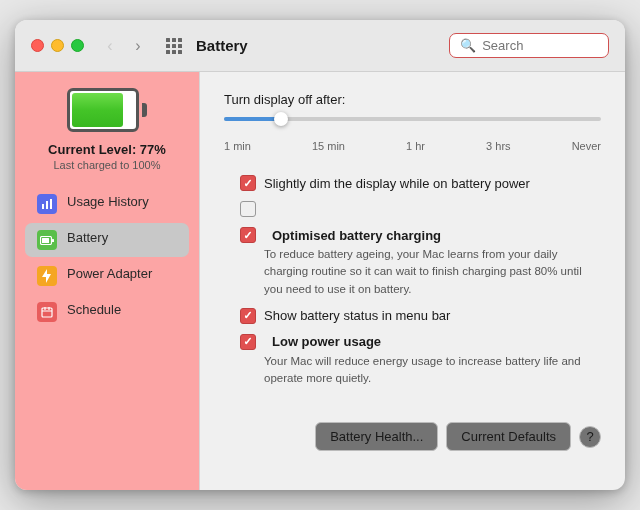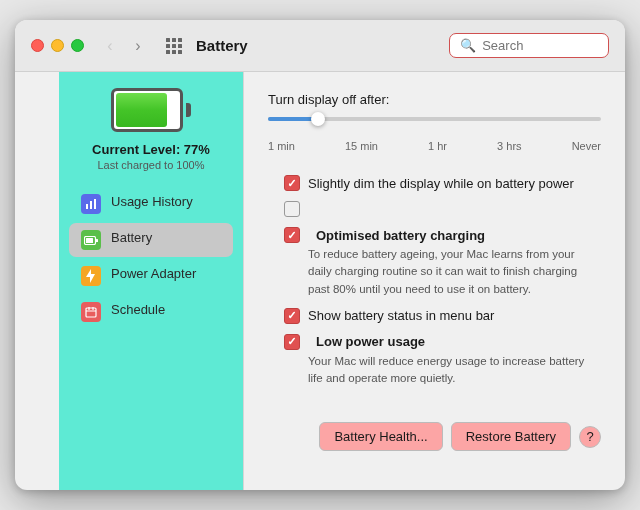--- a/index.html
+++ b/index.html
@@ -133,28 +133,27 @@
     
     .main-content {
       display: flex;
       flex: 1;
       overflow: hidden;
     }
 
     
     .sidebar {
       width: 185px;
-      background: #5eead4;
+      background: #fca5a5;
       padding: 16px 10px;
       display: flex;
       flex-direction: column;
       align-items: center;
       border-right: 1px solid #d5d5d5;
       flex-shrink: 0;
-      margin-left: 44px;
     }
 
     .battery-illustration {
       width: 80px;
       height: 44px;
       margin-bottom: 10px;
       position: relative;
     }
 
     .battery-body {
@@ -375,21 +374,21 @@
       margin-top: 20px;
       padding-top: 10px;
     }
 
     .btn {
       padding: 6px 14px;
       border-radius: 6px;
       font-size: 13px;
       cursor: pointer;
       border: 1px solid #bbb;
-      background: #fca5a5;
+      background: #737373;
       color: #1a1a1a;
       font-family: inherit;
     }
 
     .btn-help {
       width: 22px;
       height: 22px;
       border-radius: 50%;
       padding: 0;
       display: flex;
@@ -553,19 +552,19 @@
             <div class="checkbox checked"></div>
             <span class="option-label bold">Low power usage</span>
           </div>
           <div class="option-desc">Your Mac will reduce energy usage to increase battery life and operate more quietly.</div>
         </div>
 
       </div>
 
       <div class="panel-footer">
         <button class="btn">Battery Health...</button>
-        <button class="btn">Restore Battery</button>
+        <button class="btn">Current Defaults</button>
         <button class="btn btn-help">?</button>
       </div>
 
     </div>
   </div>
 </div>
 
 </body></html>

